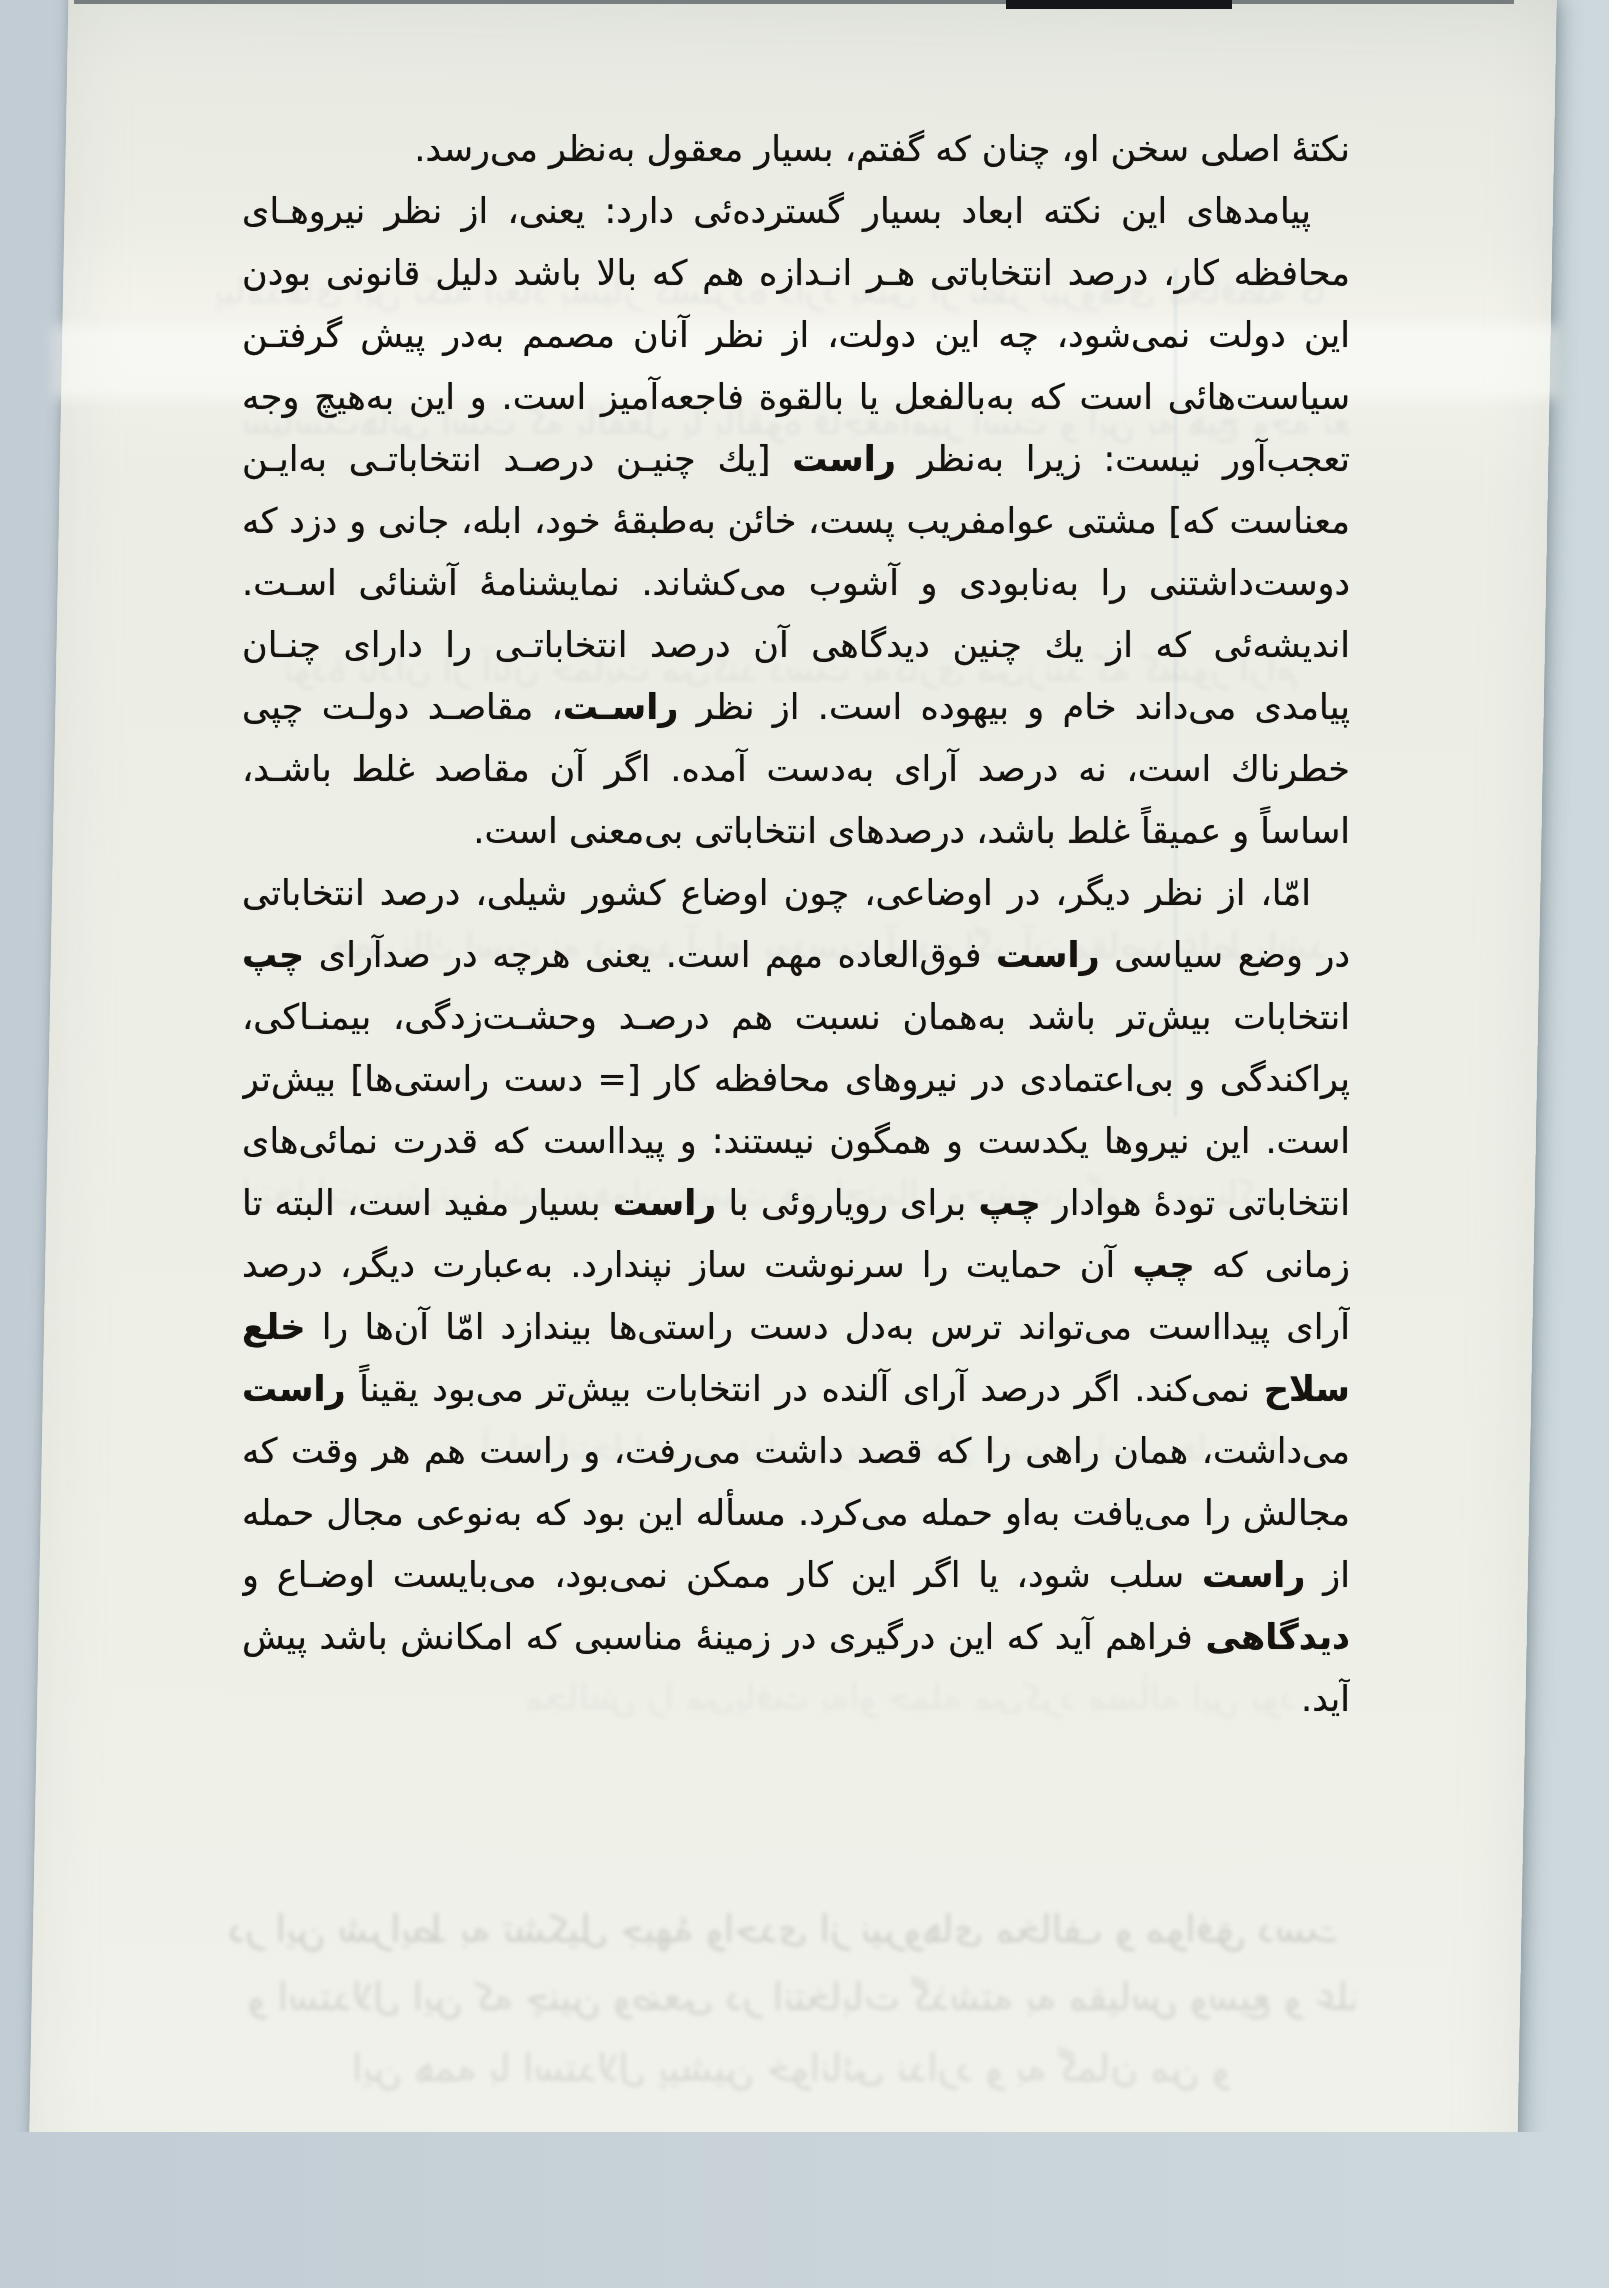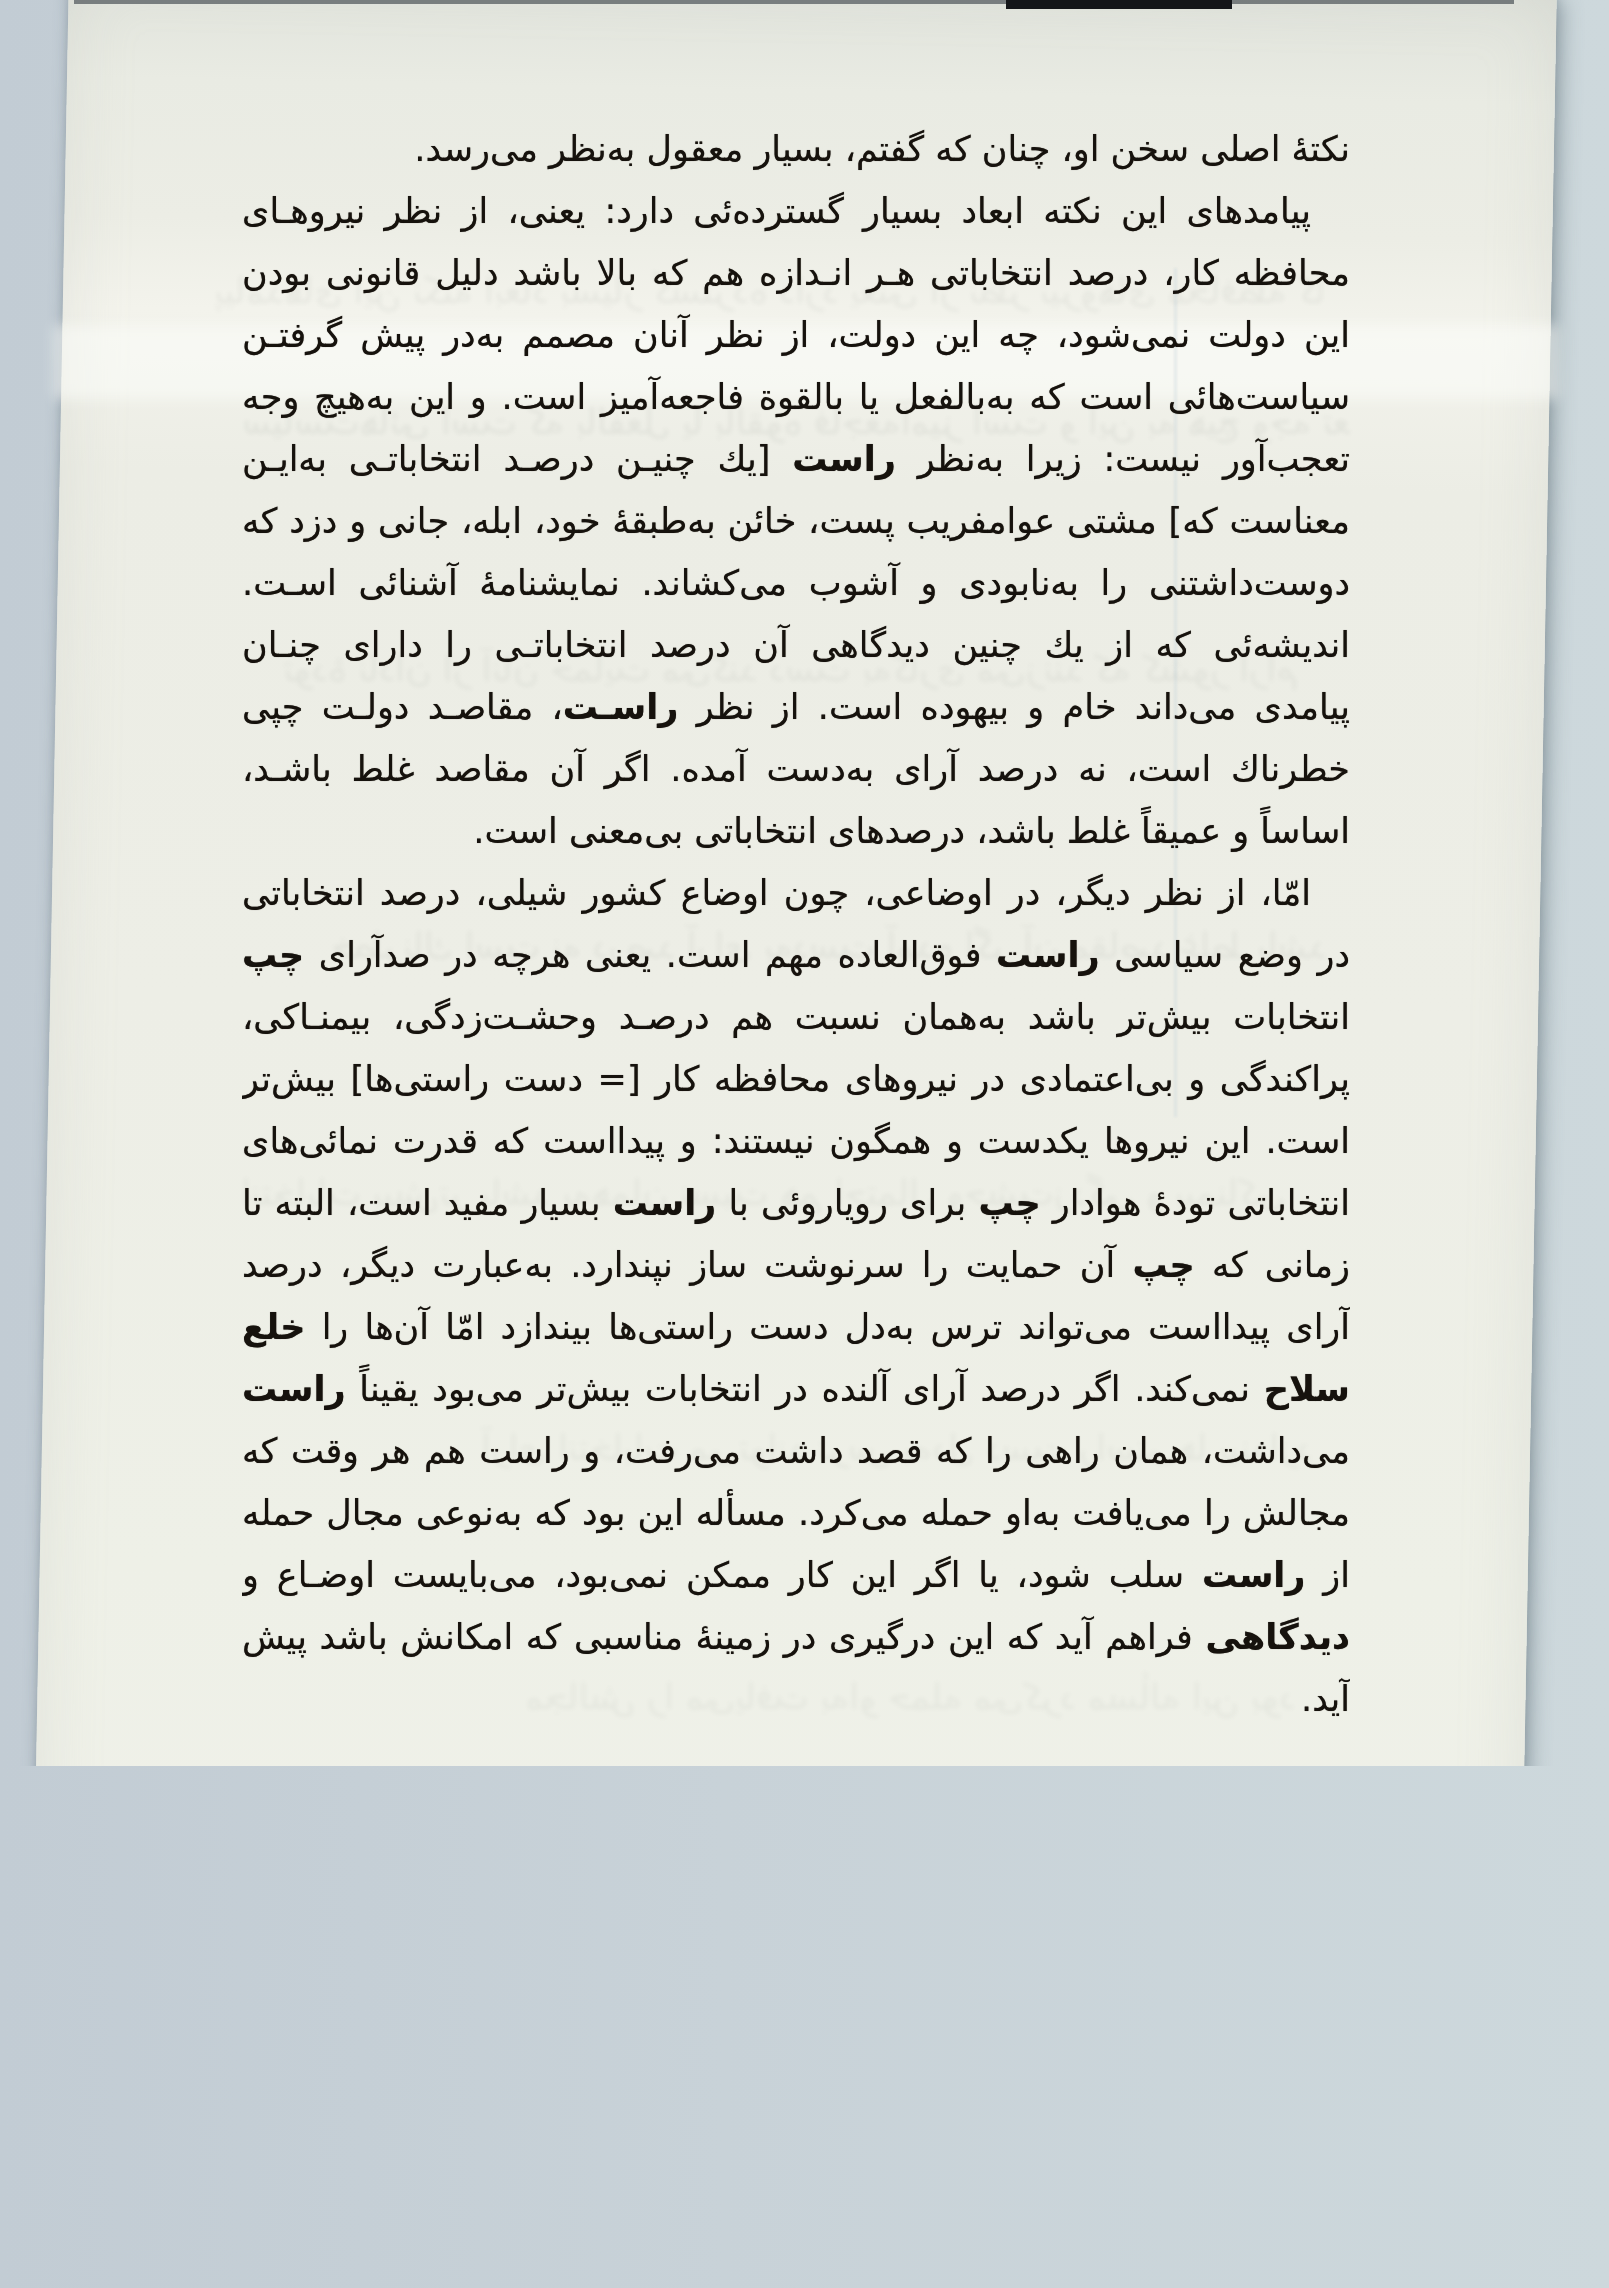--- a/index.html
+++ b/index.html
@@ -7,21 +7,21 @@
     padding: 0;
     width: 1610px;
     height: 2289px;
     overflow: hidden;
     background: linear-gradient(90deg, #c2ccd4 0%, #c8d2d8 45%, #cdd8dc 100%);
     font-family: "DejaVu Sans", sans-serif;
   }
   .scan-root {
     position: relative;
     width: 1610px;
-    height: 1766px;
+    height: 2132px;
     overflow: hidden;
   }
   
   .paper {
     position: absolute;
     left: 48px;
     top: -24px;
     width: 1488px;
     height: 2291px;
     transform: rotate(1.05deg);

